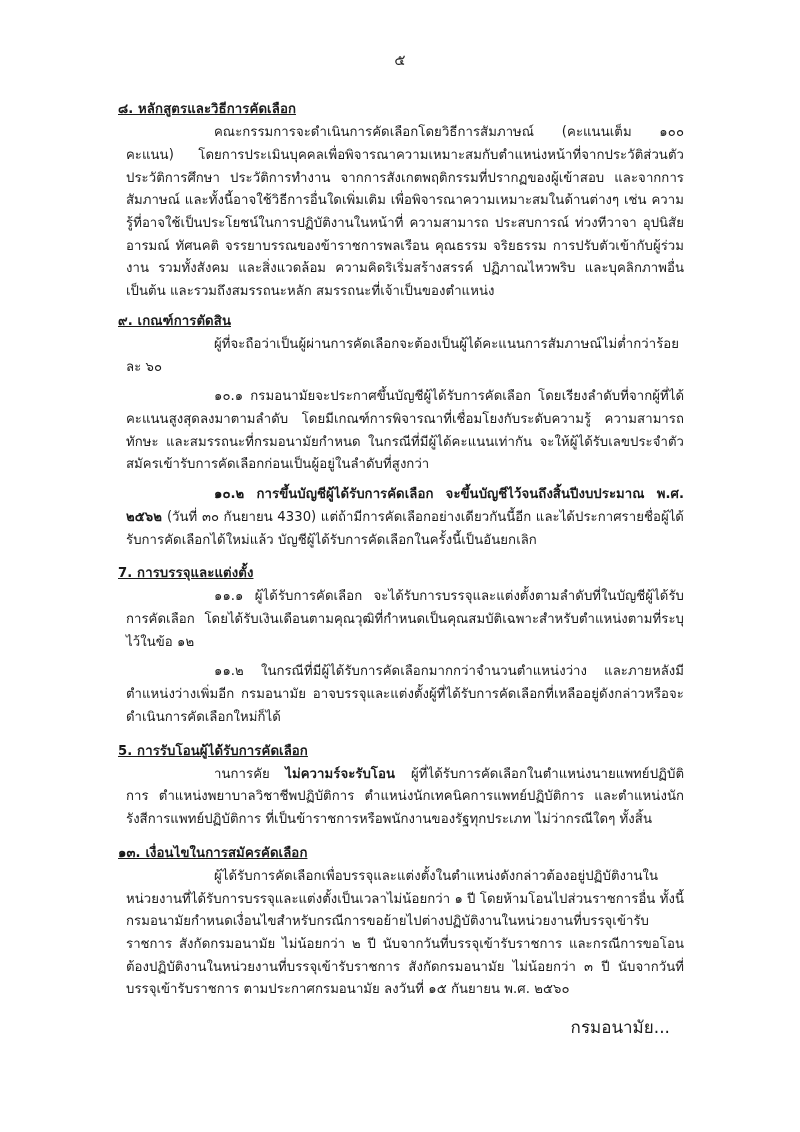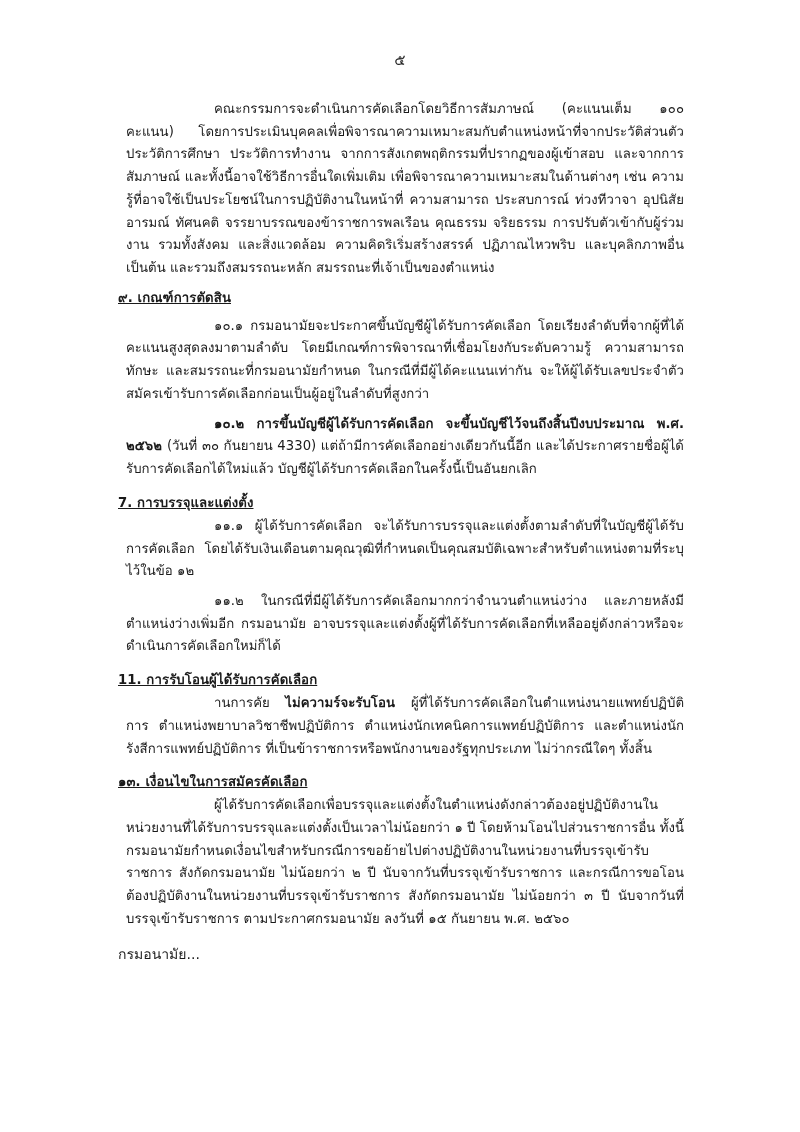--- a/index.html
+++ b/index.html
@@ -51,46 +51,50 @@
     text-justify: inter-word;
     letter-spacing: 0.05px;
   }
   .para.indent {
     text-indent: 88px;
   }
   .spacer-xs { height: 5px; }
   .spacer-sm { height: 9px; }
   .bold { font-weight: bold; }
   .closing {
-    font-size: 14px;
+    font-size: 17px;
     line-height: 1.7;
-    text-align: left;
+    text-align: right;
     margin-top: 12px;
     padding-right: 14px;
   }
 </style>
 </head>
 <body>
 
 <div class="page">
 
   <div class="page-number">๕</div>
 
   <div class="content">
 
     <div>
+      <div class="sec-head">๘. หลักสูตรและวิธีการคัดเลือก</div>
       <p class="para indent">
         <span>คณะกรรมการจะดำเนินการคัดเลือกโดยวิธีการสัมภาษณ์ (คะแนนเต็ม ๑๐๐ คะแนน) โดยการประเมินบุคคลเพื่อพิจารณาความเหมาะสมกับตำแหน่งหน้าที่จากประวัติส่วนตัว  ประวัติการศึกษา ประวัติการทำงาน จากการสังเกตพฤติกรรมที่ปรากฏของผู้เข้าสอบ และจากการสัมภาษณ์ และทั้งนี้อาจใช้วิธีการอื่นใดเพิ่มเติม เพื่อพิจารณาความเหมาะสมในด้านต่างๆ เช่น ความรู้ที่อาจใช้เป็นประโยชน์ในการปฏิบัติงานในหน้าที่ ความสามารถ ประสบการณ์ ท่วงทีวาจา อุปนิสัย อารมณ์ ทัศนคติ จรรยาบรรณของข้าราชการพลเรือน คุณธรรม จริยธรรม การปรับตัวเข้ากับผู้ร่วมงาน รวมทั้งสังคม และสิ่งแวดล้อม ความคิดริเริ่มสร้างสรรค์ ปฏิภาณไหวพริบ และบุคลิกภาพอื่น เป็นต้น  และรวมถึงสมรรถนะหลัก สมรรถนะที่เจ้าเป็นของตำแหน่ง</span>
       </p>
     </div>
 
     <div class="spacer-xs"></div>
 
     <div>
       <div class="sec-head">๙. เกณฑ์การตัดสิน</div>
+      <p class="para indent">
+        <span>ผู้ที่จะถือว่าเป็นผู้ผ่านการคัดเลือกจะต้องเป็นผู้ได้คะแนนการสัมภาษณ์ไม่ต่ำกว่าร้อยละ ๖๐</span>
+      </p>
     </div>
 
     <div class="spacer-xs"></div>
 
     <div>
       <p class="para indent">
         <span>๑๐.๑ กรมอนามัยจะประกาศขึ้นบัญชีผู้ได้รับการคัดเลือก โดยเรียงลำดับที่จากผู้ที่ได้คะแนนสูงสุดลงมาตามลำดับ โดยมีเกณฑ์การพิจารณาที่เชื่อมโยงกับระดับความรู้ ความสามารถ ทักษะ และสมรรถนะที่กรมอนามัยกำหนด ในกรณีที่มีผู้ได้คะแนนเท่ากัน จะให้ผู้ได้รับเลขประจำตัวสมัครเข้ารับการคัดเลือกก่อนเป็นผู้อยู่ในลำดับที่สูงกว่า</span>
       </p>
       <div class="spacer-xs"></div>
       <p class="para indent">
@@ -107,21 +111,21 @@
       </p>
       <div class="spacer-xs"></div>
       <p class="para indent">
         <span>๑๑.๒ ในกรณีที่มีผู้ได้รับการคัดเลือกมากกว่าจำนวนตำแหน่งว่าง และภายหลังมีตำแหน่งว่างเพิ่มอีก กรมอนามัย อาจบรรจุและแต่งตั้งผู้ที่ได้รับการคัดเลือกที่เหลืออยู่ดังกล่าวหรือจะดำเนินการคัดเลือกใหม่ก็ได้</span>
       </p>
     </div>
 
     <div class="spacer-sm"></div>
 
     <div>
-      <div class="sec-head">11. การรับโอนผู้ได้รับการคัดเลือก</div>
+      <div class="sec-head">5. การรับโอนผู้ได้รับการคัดเลือก</div>
       <p class="para indent">
         <span>านการคัย </span><span class="bold">ไม่ความร์จะรับโอน </span><span>ผู้ที่ได้รับการคัดเลือกในตำแหน่งนายแพทย์ปฏิบัติการ ตำแหน่งพยาบาลวิชาชีพปฏิบัติการ ตำแหน่งนักเทคนิคการแพทย์ปฏิบัติการ และตำแหน่งนักรังสีการแพทย์ปฏิบัติการ ที่เป็นข้าราชการหรือพนักงานของรัฐทุกประเภท ไม่ว่ากรณีใดๆ ทั้งสิ้น</span>
       </p>
     </div>
 
     <div class="spacer-sm"></div>
 
     <div>
       <div class="sec-head">๑๓. เงื่อนไขในการสมัครคัดเลือก</div>
       <p class="para indent">

